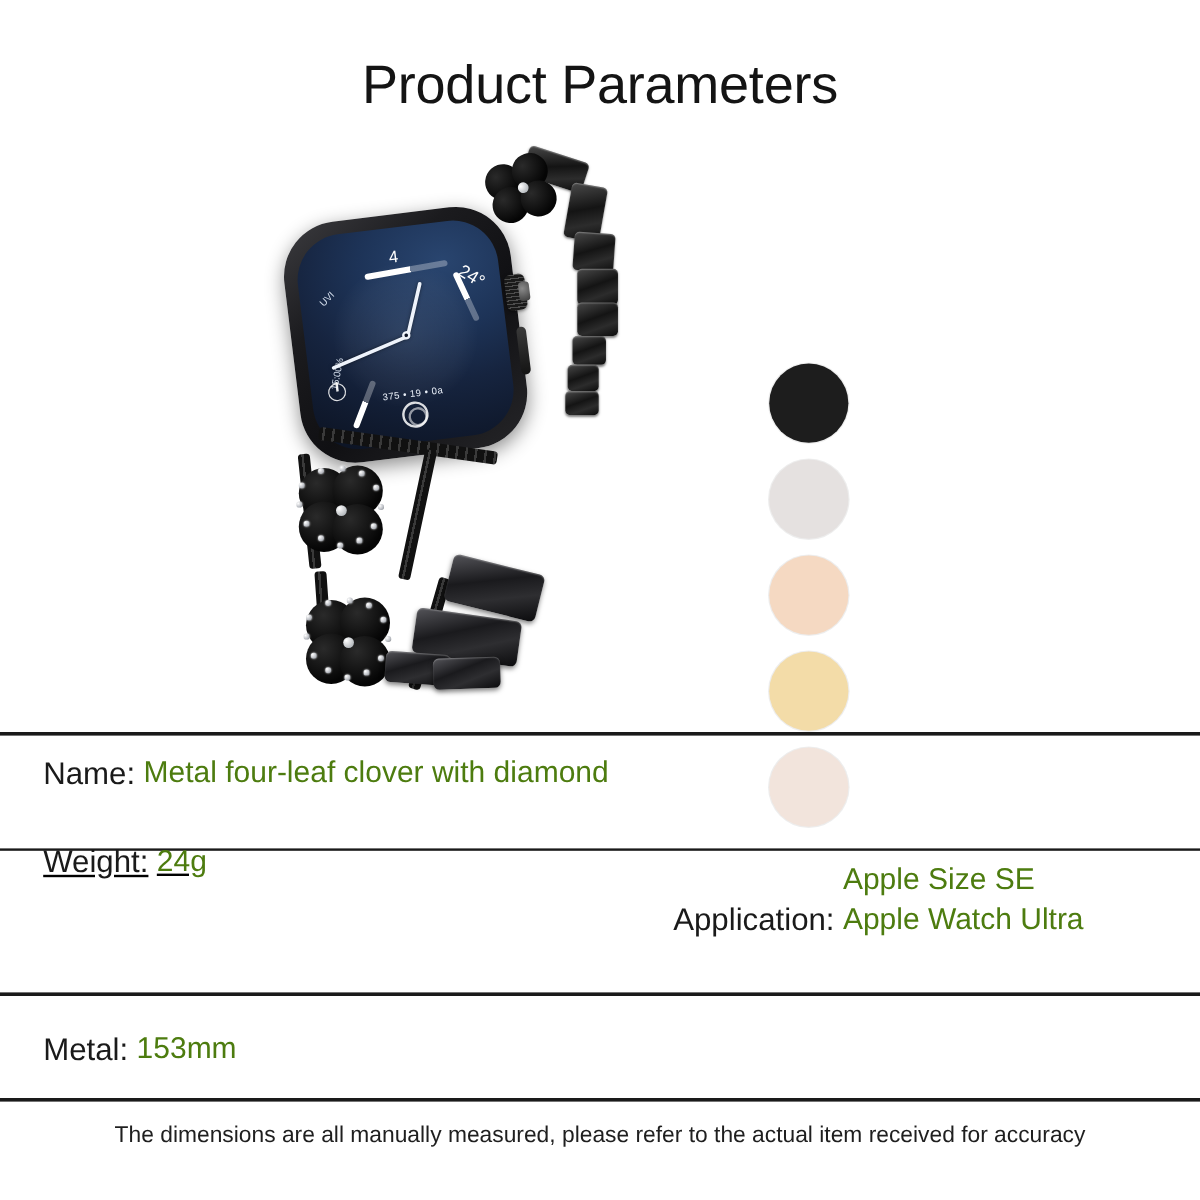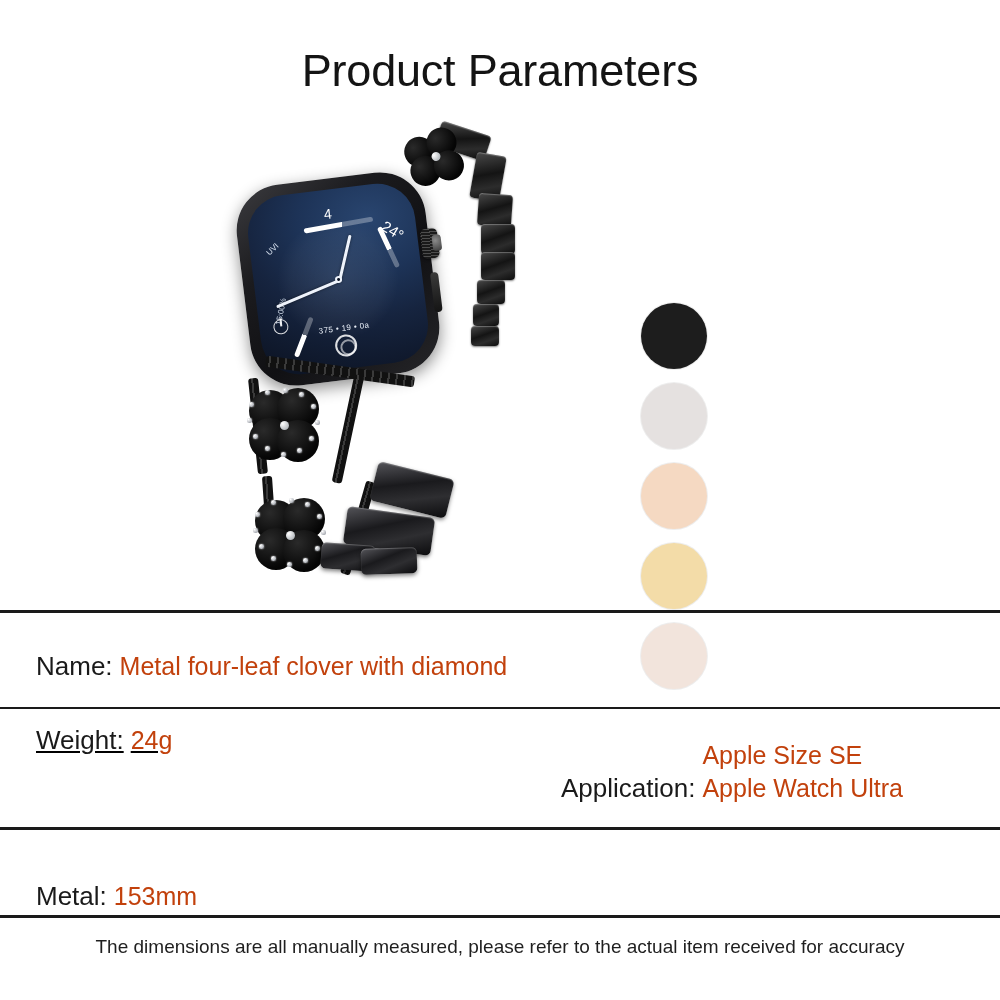--- a/index.html
+++ b/index.html
@@ -152,23 +152,22 @@
   .rule { position: absolute; left: 0; width: 1000px; background: #1a1a1a; }
   .rule.thick { height: 3px; }
   .rule.thin { height: 2px; }
 
   .spec-cell { position: absolute; display: flex; align-items: flex-end; }
   .spec-key {
     font-size: 26px; color: #1a1a1a; font-weight: 400; white-space: nowrap;
     line-height: 1.25;
   }
   .spec-val {
-    font-size: 25px; color: #c2410c; font-weight: 300; line-height: 1.3;
+    font-size: 25px; color: #4d7c0f; font-weight: 300; line-height: 1.3;
     margin-left: 7px;
-    margin-top: 22px;
   }
   .spec-val .vline { display: block; white-space: nowrap; }
 
   .footer-note {
     position: absolute; left: 0; width: 1000px; top: 936px;
     text-align: center; font-size: 19px; color: #1f1f1f; font-weight: 400;
   }
 </style>
 </head>
 <body>

